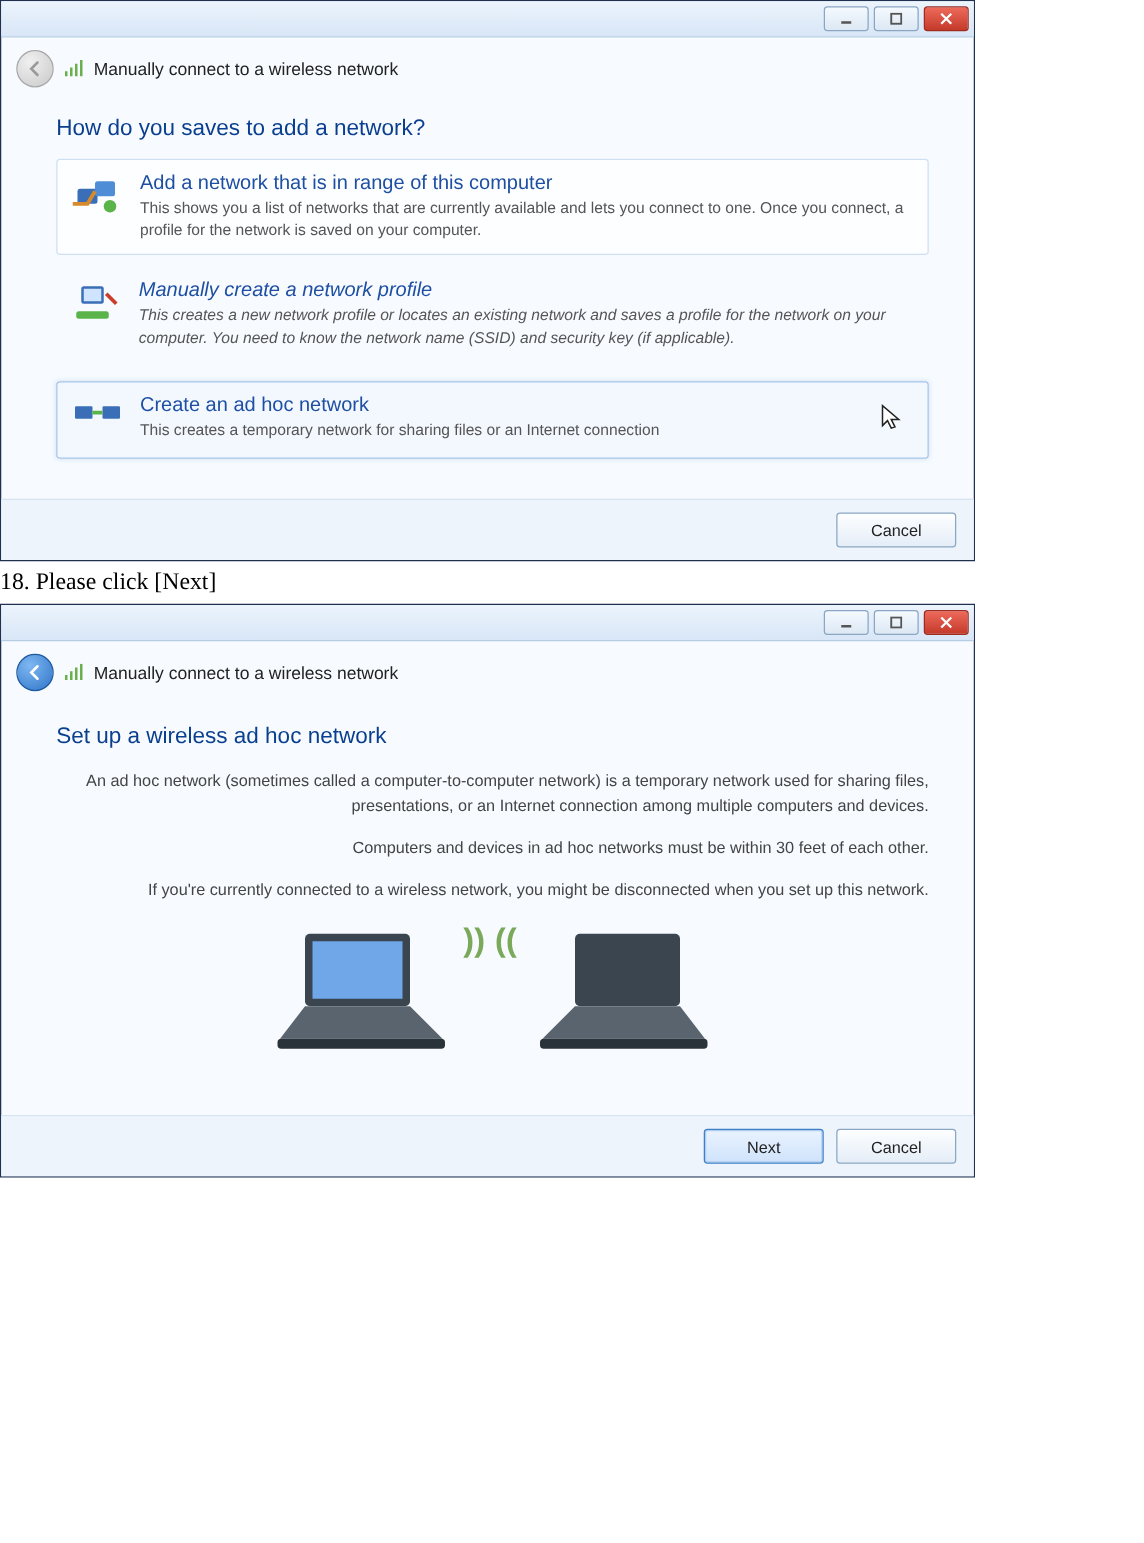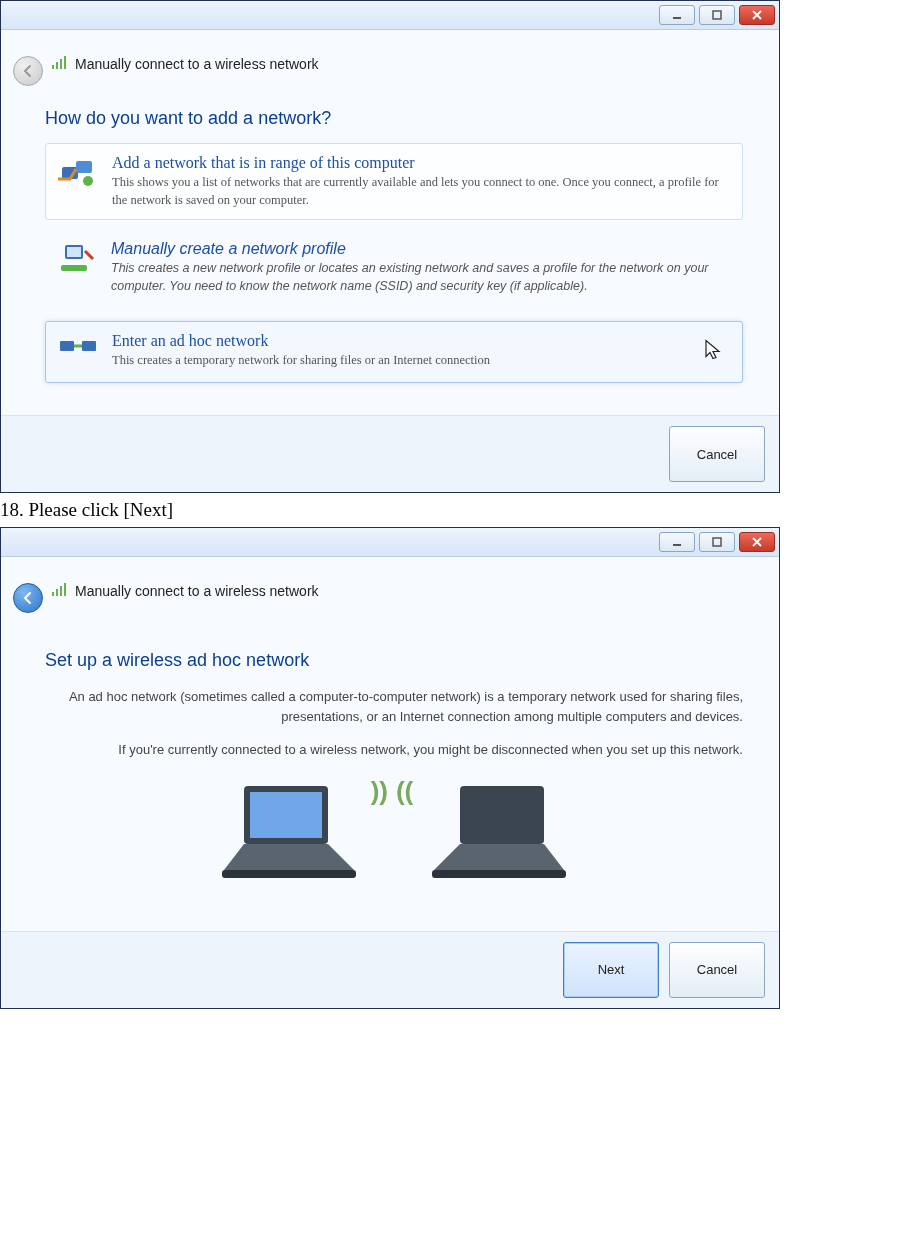--- a/index.html
+++ b/index.html
@@ -51,22 +51,23 @@
   }
   .winbtn svg { display:block; }
   .winbtn.close {
     background: linear-gradient(#ee6a5a, #c43a2b);
     border-color: #9e2d21;
     color: #fff;
     font-weight: bold;
   }
   .header-row {
     display: flex;
+    align-items: center;
     gap: 8px;
-    padding: 26px 12px 8px 12px;
+    padding: 10px 12px 8px 12px;
   }
   .back-circle {
     width: 28px;
     height: 28px;
     border-radius: 50%;
     display: flex;
     align-items: center;
     justify-content: center;
   }
   .back-dim {
@@ -97,21 +98,20 @@
     margin: 4px 0 14px 0;
   }
   .opt-card {
     border: 1px solid #cfe0f3;
     background: #fdfeff;
     border-radius: 3px;
     padding: 10px 12px;
     display: flex;
     gap: 14px;
     margin-bottom: 14px;
-    font-family: Liberation Serif, serif;
   }
   .opt-card.hover {
     background: #f3f8ff;
     border-color: #a7c6ea;
     box-shadow: 0 0 4px rgba(90,140,200,0.25);
   }
   .opt-plain {
     padding: 6px 12px 6px 12px;
     display: flex;
     gap: 14px;
@@ -141,21 +141,21 @@
     border-top: 1px solid #d7e3f0;
     background: #eef4fb;
     padding: 10px 14px;
     display: flex;
     justify-content: flex-end;
     gap: 10px;
   }
   .btn {
     min-width: 74px;
     height: 26px;
-    padding: 14px 10px;
+    padding: 0 10px;
     border: 1px solid #8aa6c2;
     border-radius: 3px;
     background: linear-gradient(#fdfeff, #e4edf7);
     font-size: 13px;
     color: #222;
     display: inline-flex;
     align-items: center;
     justify-content: center;
     cursor: pointer;
   }
@@ -167,21 +167,21 @@
   .para {
     color: #444;
     font-size: 13px;
     line-height: 1.5;
     margin: 0 0 14px 0;
     text-align: right;
   }
   .heading-blue2 {
     color: #0a3f8f;
     font-size: 18px;
-    margin: 19px 0 16px 0;
+    margin: 7px 0 16px 0;
   }
   .laptops {
     display: flex;
     gap: 60px;
     justify-content: center;
     margin: 18px 0 22px 0;
   }
   .laptop-group { position: relative; }
   .wave {
     position: absolute;
@@ -234,21 +234,21 @@
       <svg class="wifi-icon" viewBox="0 0 16 14">
         <rect class="bar" x="1" y="9" width="2" height="4"></rect>
         <rect class="bar" x="5" y="6" width="2" height="7"></rect>
         <rect class="bar" x="9" y="3" width="2" height="10"></rect>
         <rect class="bar" x="13" y="0" width="2" height="13"></rect>
       </svg>
       <span class="app-title">Manually connect to a wireless network</span>
     </div>
 
     <div class="body-area">
-      <div class="heading-blue">How do you want to add a network?</div>
+      <div class="heading-blue">How do you saves to add a network?</div>
 
       <div class="opt-card">
         <div class="opt-icon">
           <svg width="40" height="34" viewBox="0 0 40 34">
             <rect x="4" y="10" width="16" height="12" rx="2" fill="#3a6fb7"></rect>
             <rect x="18" y="4" width="16" height="12" rx="2" fill="#4f8ed6"></rect>
             <path d="M0 22 L12 22 L18 12" stroke="#d68a2a" stroke-width="3" fill="none"></path>
             <circle cx="30" cy="24" r="5" fill="#5bb44a"></circle>
           </svg>
         </div>
@@ -275,21 +275,21 @@
 
       <div class="opt-card hover" style="position:relative">
         <div class="opt-icon">
           <svg width="40" height="30" viewBox="0 0 40 30">
             <rect x="2" y="4" width="14" height="10" rx="1" fill="#3a6fb7"></rect>
             <rect x="24" y="4" width="14" height="10" rx="1" fill="#3a6fb7"></rect>
             <path d="M16 9 L24 9" stroke="#5bb44a" stroke-width="3"></path>
           </svg>
         </div>
         <div class="opt-texts">
-          <div class="opt-title">Enter an ad hoc network</div>
+          <div class="opt-title">Create an ad hoc network</div>
           <div class="opt-desc">This creates a temporary network for sharing files or an Internet connection</div>
         </div>
         <span class="cursor-arrow">
           <svg width="18" height="22" viewBox="0 0 18 22">
               <path d="M2 2 L2 18 L6 14 L9 20 L12 19 L9 13 L15 13 Z" fill="#fff" stroke="#222" stroke-width="1.2"></path>
             </svg>
         </span>
       </div>
     </div>
 
@@ -330,20 +330,21 @@
         <rect class="bar" x="5" y="6" width="2" height="7"></rect>
         <rect class="bar" x="9" y="3" width="2" height="10"></rect>
         <rect class="bar" x="13" y="0" width="2" height="13"></rect>
       </svg>
       <span class="app-title">Manually connect to a wireless network</span>
     </div>
 
     <div class="body-area">
       <div class="heading-blue2">Set up a wireless ad hoc network</div>
       <p class="para">An ad hoc network (sometimes called a computer-to-computer network) is a temporary network used for sharing files, presentations, or an Internet connection among multiple computers and devices.</p>
+      <p class="para">Computers and devices in ad hoc networks must be within 30 feet of each other.</p>
       <p class="para">If you're currently connected to a wireless network, you might be disconnected when you set up this network.</p>
 
       <div class="laptops">
         <div class="laptop-group">
           <svg width="150" height="110" viewBox="0 0 150 110">
             <rect x="30" y="8" width="84" height="58" rx="4" fill="#3a4550"></rect>
             <rect x="36" y="14" width="72" height="46" fill="#6fa7e8"></rect>
             <path d="M10 92 L30 66 L114 66 L140 92 Z" fill="#5a646e"></path>
             <rect x="8" y="92" width="134" height="8" rx="3" fill="#2b333a"></rect>
           </svg>

